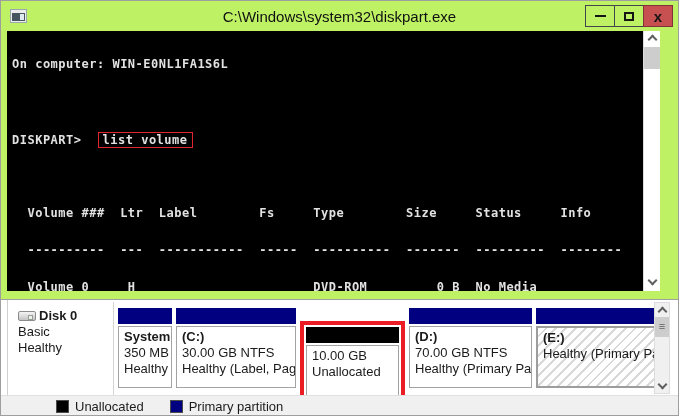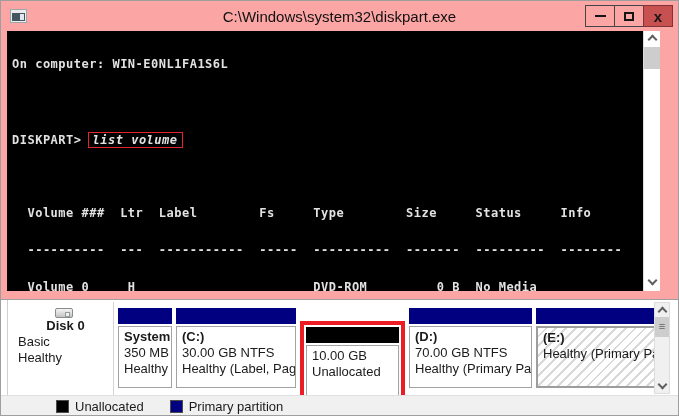--- a/index.html
+++ b/index.html
@@ -1,21 +1,21 @@
 <!DOCTYPE html>
 <html><head>
 <meta charset="utf-8">
 <style>
   * { margin:0; padding:0; box-sizing:border-box; }
   body { background:#888; font-family:"Liberation Sans", sans-serif; }
   .screen { width:679px; height:416px; position:relative; background:#fff; overflow:hidden;
             border:1px solid #9e9e9e; }
 
   
-  .term-section { height:298px; background:#fca5a5; }
+  .term-section { height:298px; background:#bef264; }
   .titlebar { height:30px; position:relative; display:flex; align-items:center; }
   .app-icon { width:17px; height:14px; margin-left:9px; background:#ececec;
               border:1px solid #9aa7ad; position:relative; }
   .app-icon::before { content:""; position:absolute; left:1px; right:1px; top:3px; bottom:1px;
               background:#46565f; }
   .app-icon::after { content:""; position:absolute; right:2px; top:4px; width:4px; bottom:2px;
               background:#dfeaf0; }
   .title { position:absolute; left:0; right:0; text-align:center; font-size:15px; color:#111; }
   .win-controls { position:absolute; right:5px; top:4px; display:flex; }
   .wbtn { width:30px; height:22px; border:1px solid #41464a; display:flex;
@@ -25,41 +25,41 @@
   .btn-close { background:#c75050; border-color:#7e3434; font-weight:bold; font-size:15px;
                color:#151515; line-height:1; }
 
   .term-row { display:flex; margin-left:6px; height:260px; }
   .console { width:636px; height:260px; background:#000; color:#e2e2e2;
              font-family:"DejaVu Sans Mono", monospace; font-weight:bold; font-size:12px;
              line-height:12.4px; letter-spacing:0.5px; padding:2px 0 13px 5px;
              white-space:pre; overflow:hidden; }
   .tl { height:12.4px; white-space:pre; }
   .cmdbox { display:inline-block; border:1px solid #e0262c; padding:1px 4px;
-            margin-left:6px; line-height:12px; position:relative; z-index:2;font-style:italic; }
+            margin-left:16px; line-height:12px; position:relative; z-index:2; }
 
   
   .sbar { width:17px; display:flex; flex-direction:column; }
   .term-sbar { background:#ffffff; height:260px; border-left:1px solid #dcdcdc; }
   .sbtn { height:16px; position:relative; cursor:pointer; }
   .chv { display:block; width:7px; height:7px; border-left:2px solid #606060;
          border-top:2px solid #606060; margin:0 auto; }
   .chv-up { transform:rotate(45deg); margin-top:5px; }
   .chv-down { transform:rotate(-135deg); margin-top:2px; }
   .sthumb { height:22px; background:#cdcdcd; cursor:pointer; }
   .strack { flex:1; }
 
   
   .disk-panel { height:118px; background:#fff; border-top:1px solid #9f9f9f; position:relative;
                 font-size:13px; color:#1b1b1b; }
   .panel-content { display:flex; height:96px; margin-left:6px; border-left:1px solid #cfcfcf;
                    padding:2px 0 0 2px; }
   .disk-info { width:104px; padding:6px 0 0 8px; border-right:1px solid #d4d4d4;
                line-height:16px; }
-  .disk-name-row { display:flex; align-items:center; font-weight:bold;flex-direction:column; }
+  .disk-name-row { display:flex; align-items:center; font-weight:bold; }
   .disk-icon { width:18px; height:10px; margin-right:3px; border:1px solid #8b8b8b;
                border-radius:2px; background:linear-gradient(#f4f4f4,#c4c4c4); position:relative; }
   .disk-icon::after { content:""; position:absolute; right:2px; top:3px; width:3px; height:3px;
                background:#e9f5e9; border:1px solid #9a9a9a; }
 
   .parts-row { display:flex; align-items:flex-start; margin-left:4px; }
   .part { display:flex; flex-direction:column; margin-right:4px; }
   .part.pad { margin-top:6px; }
   .pbar { height:16px; margin-bottom:2px; }
   .bar-primary { background:#000080; }

